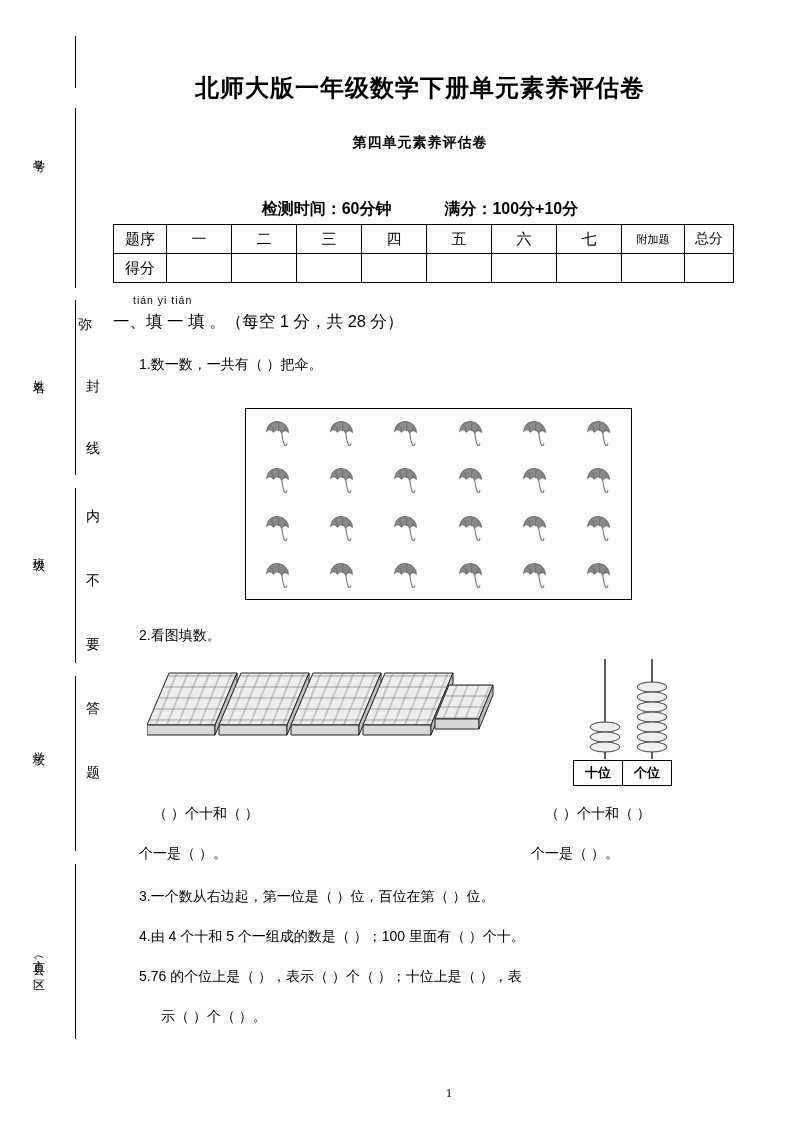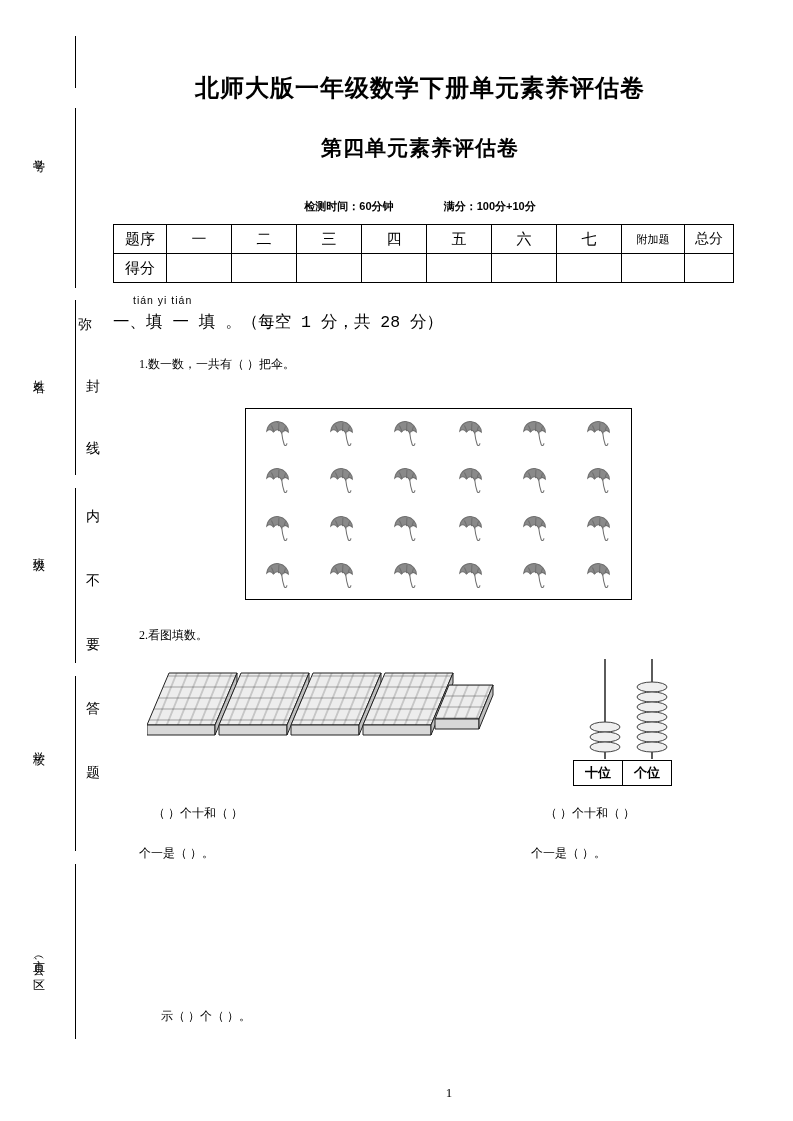--- a/index.html
+++ b/index.html
@@ -47,29 +47,29 @@
     font-family:"Liberation Sans", sans-serif;
     font-weight:bold;
     font-size:24px;
     letter-spacing:1px;
   }
   .title-sub{
     position:absolute;left:0;top:134px;width:630px;
     text-align:center;
     font-family:"Liberation Sans", sans-serif;
     font-weight:bold;
-    font-size:21px;
+    font-size:14px;
     letter-spacing:1px;
   }
   .examline{
     position:absolute;left:0;top:199px;width:630px;
     text-align:center;
     font-family:"Liberation Sans", sans-serif;
     font-weight:bold;
-    font-size:11px;
+    font-size:16px;
   }
   .examline .gap{display:inline-block;width:44px;}
 
   table.score{
     position:absolute;left:8px;top:224px;
     border-collapse:collapse;
     font-family:"Liberation Serif", serif;
     font-size:15px;
     border-radius:27px;
   }
@@ -85,28 +85,28 @@
   td.c-total{width:46px;font-size:14px;}
   .pin-small{
     position:absolute;
     font-family:"Liberation Sans", sans-serif;
     font-size:10.5px;
     letter-spacing:1px;
     white-space:nowrap;
   }
   .sec-title{
     position:absolute;
-    font-family:Liberation Mono, monospace;
+    font-family:Liberation Sans, sans-serif;
     font-size:16.5px;
     white-space:nowrap;
   }
   .q{
     position:absolute;
-    font-family:Liberation Serif, serif;
-    font-size:12px;
+    font-family:Liberation Sans, sans-serif;
+    font-size:14px;
     white-space:nowrap;
   }
 
   
   .umb-box{
     position:absolute;
     border:1px solid #000;
     background:#fff;
   }
   .umb-grid{
@@ -515,19 +515,22 @@
       </tr>
     </tbody>
       </table>
 
     <div class="q" style="left:48px;top:805px;">（        ）个十和（        ）</div>
     <div class="q" style="left:34px;top:845px;">个一是（        ）。</div>
 
     <div class="q" style="left:440px;top:805px;">（        ）个十和（        ）</div>
     <div class="q" style="left:426px;top:845px;">个一是（        ）。</div>
 
-
-
+    <div class="q" style="left:34px;top:888px;">3.一个数从右边起，第一位是（        ）位，百位在第（        ）位。</div>
+
+    <div class="q" style="left:34px;top:928px;">4.由 4 个十和 5 个一组成的数是（        ）；100 里面有（        ）个十。</div>
+
+    <div class="q" style="left:34px;top:968px;">5.76 的个位上是（        ），表示（        ）个（        ）；十位上是（        ），表</div>
     <div class="q" style="left:56px;top:1008px;">示（        ）个（        ）。</div>
 
     <div class="pagenum">1</div>
   </div>
 </div>
 
 </body></html>

